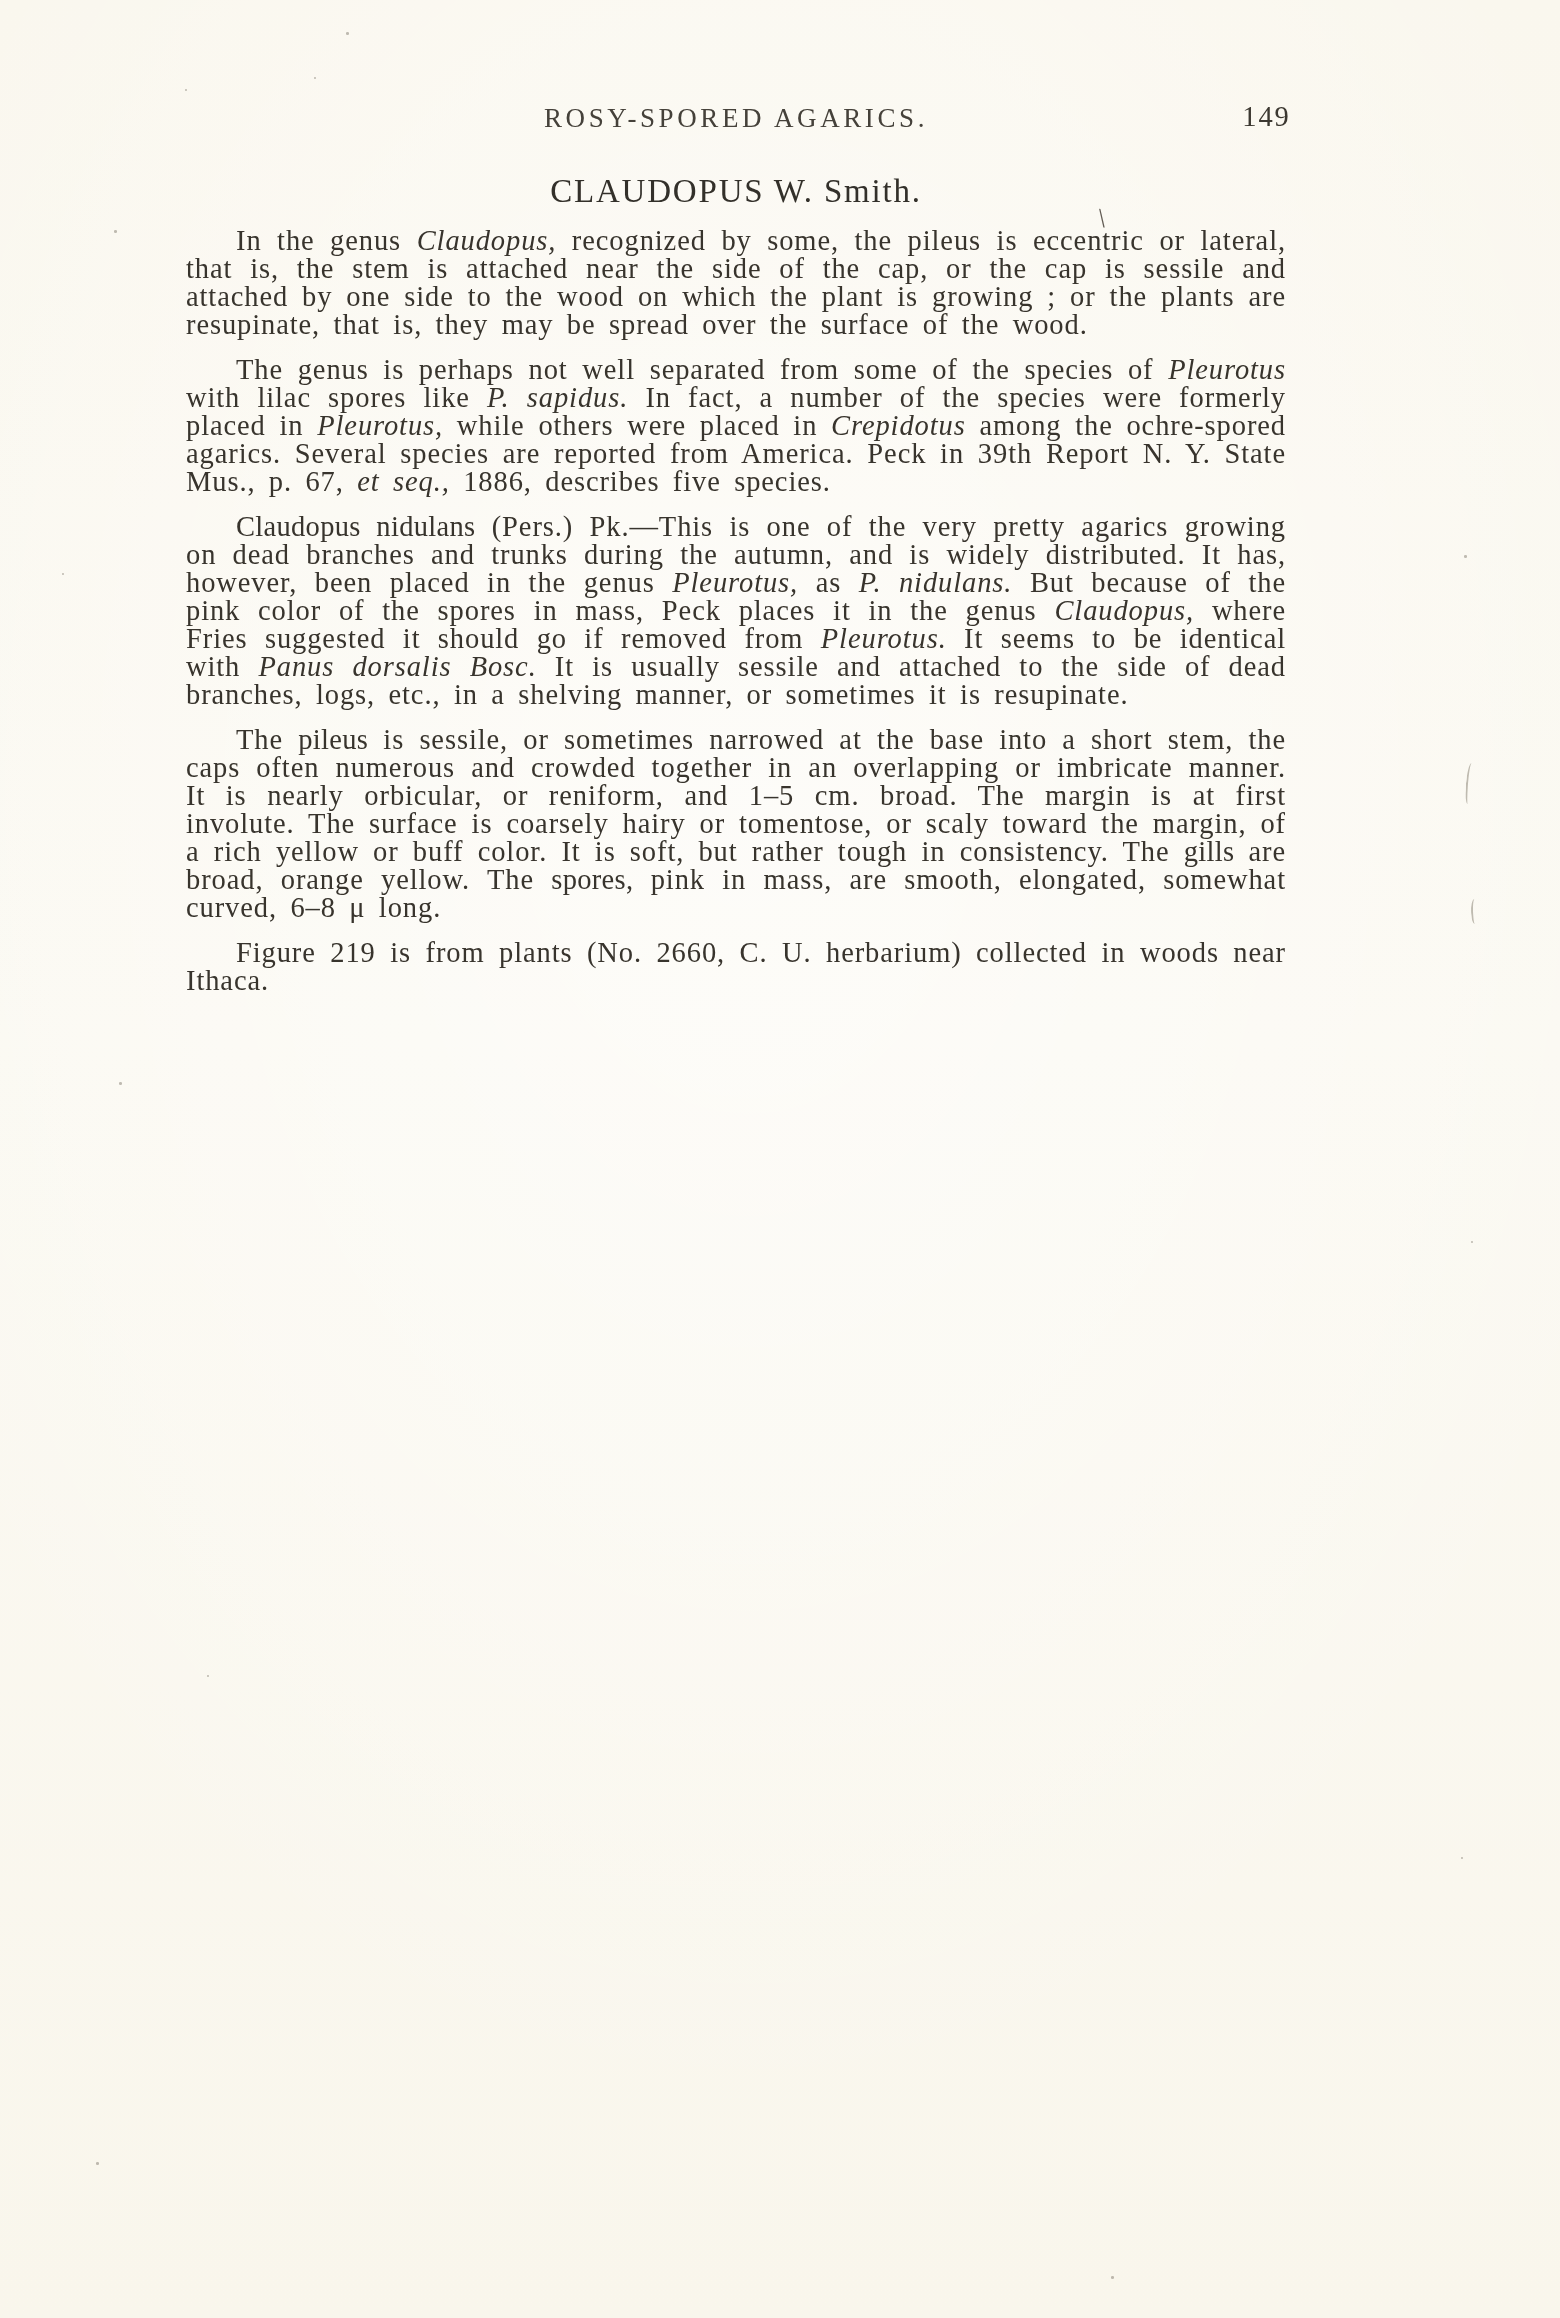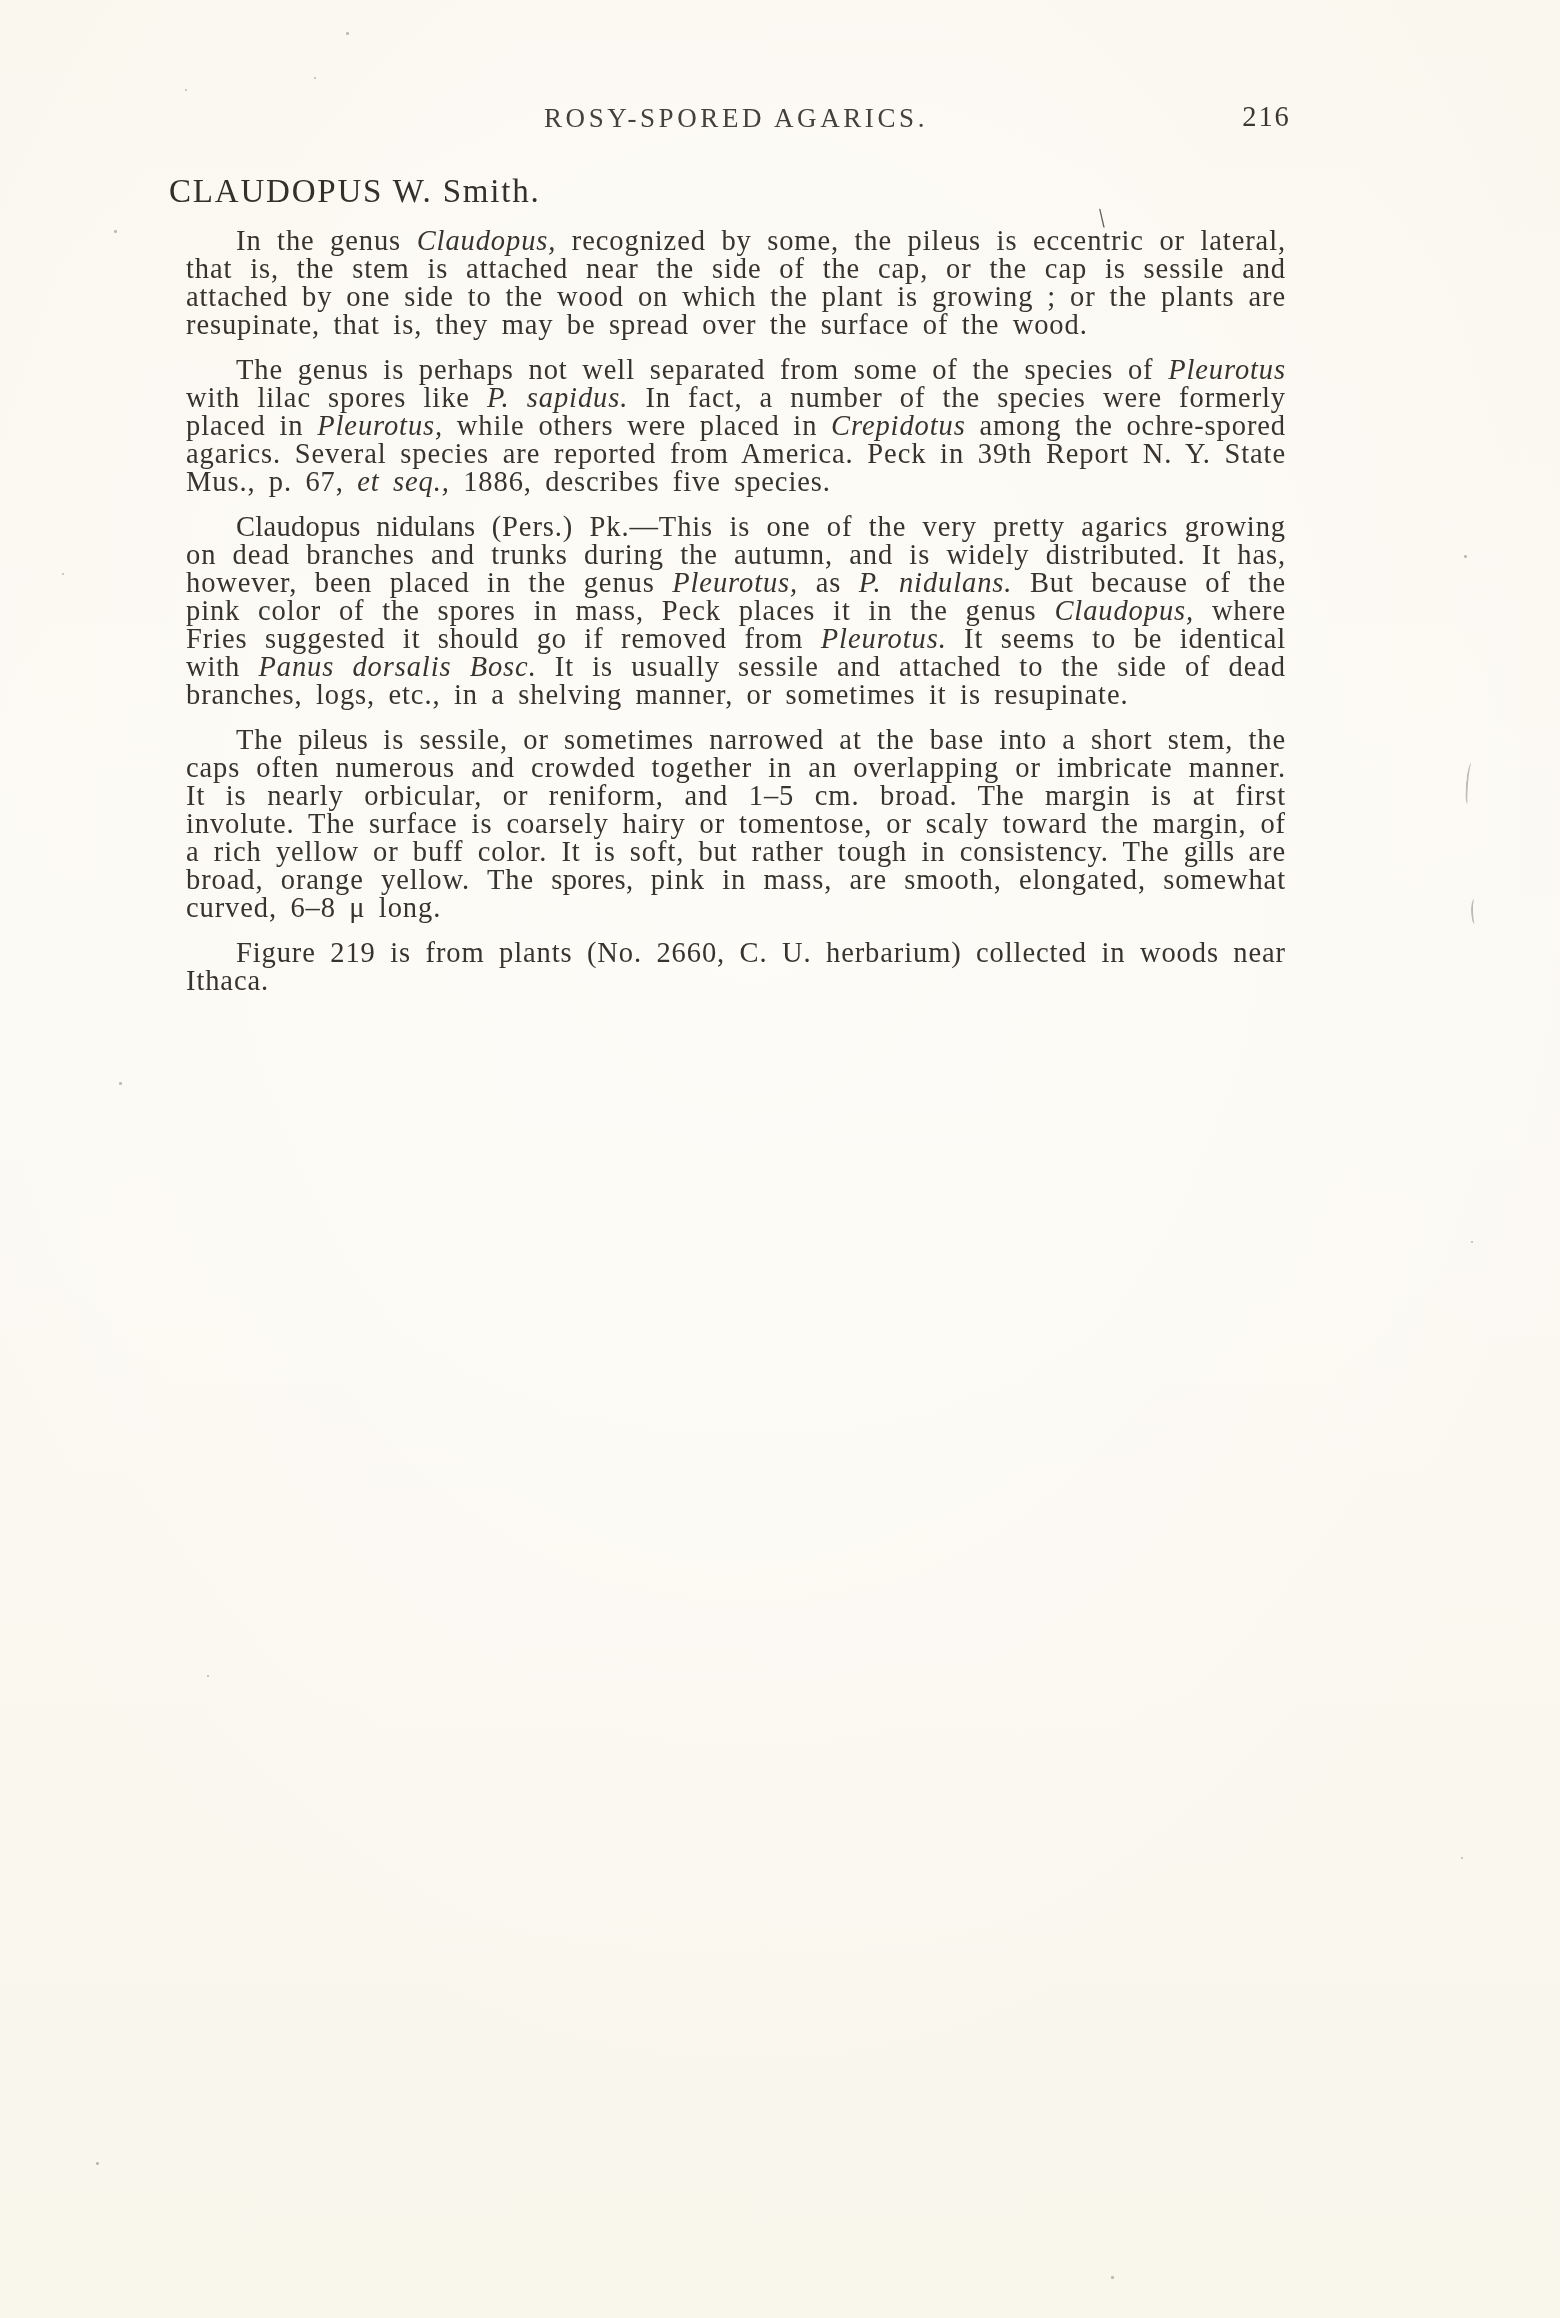--- a/index.html
+++ b/index.html
@@ -45,21 +45,21 @@
   .tick-artifact {
     position: absolute;
     left: 929px;
     top: 203px;
     font-size: 27px;
     color: rgba(70, 64, 55, 0.85);
     transform: rotate(6deg);
   }
   .heading {
     margin: 39px 0 0 0;
-    text-align: left;
+    text-align: center;
     font-size: 33px;
     font-weight: normal;
     letter-spacing: 1.8px;
     color: #33302a;
   }
   .body-text {
     margin-top: 12.5px;
   }
   .para {
     margin: 17px;
@@ -88,21 +88,21 @@
 </style>
 </head>
 <body>
 
 <div class="page">
 
   <div class="content">
 
     <div class="running-head">
       <span>ROSY-SPORED AGARICS.</span>
-      <span class="page-number">216</span>
+      <span class="page-number">149</span>
     </div>
 
     <span class="tick-artifact">\</span>
 
     <h1 class="heading">CLAUDOPUS W. Smith.</h1>
 
     <div class="body-text">
       <p class="para"><span class="seg">In the genus </span><span class="seg-italic">Claudopus,</span><span class="seg"> recognized by some, the pileus is eccentric or lateral, that is, the stem is attached near the side of the cap, or the cap is sessile and attached by one side to the wood on which the plant is growing ; or the plants are resupinate, that is, they may be spread over the surface of the wood.</span></p>
       <p class="para"><span class="seg">The genus is perhaps not well separated from some of the species of </span><span class="seg-italic">Pleurotus</span><span class="seg"> with lilac spores like </span><span class="seg-italic">P. sapidus.</span><span class="seg"> In fact, a number of the species were formerly placed in </span><span class="seg-italic">Pleurotus,</span><span class="seg"> while others were placed in </span><span class="seg-italic">Crepidotus</span><span class="seg"> among the ochre-spored agarics. Several species are reported from America. Peck in 39th Report N. Y. State Mus., p. 67, </span><span class="seg-italic">et seq.,</span><span class="seg"> 1886, describes five species.</span></p>
       <p class="para"><span class="seg-bold">Claudopus nidulans</span><span class="seg"> (Pers.) Pk.—This is one of the very pretty agarics growing on dead branches and trunks during the autumn, and is widely distributed. It has, however, been placed in the genus </span><span class="seg-italic">Pleurotus,</span><span class="seg"> as </span><span class="seg-italic">P. nidulans.</span><span class="seg"> But because of the pink color of the spores in mass, Peck places it in the genus </span><span class="seg-italic">Claudopus,</span><span class="seg"> where Fries suggested it should go if removed from </span><span class="seg-italic">Pleurotus.</span><span class="seg"> It seems to be identical with </span><span class="seg-italic">Panus dorsalis Bosc.</span><span class="seg"> It is usually sessile and attached to the side of dead branches, logs, etc., in a shelving manner, or sometimes it is resupinate.</span></p>

